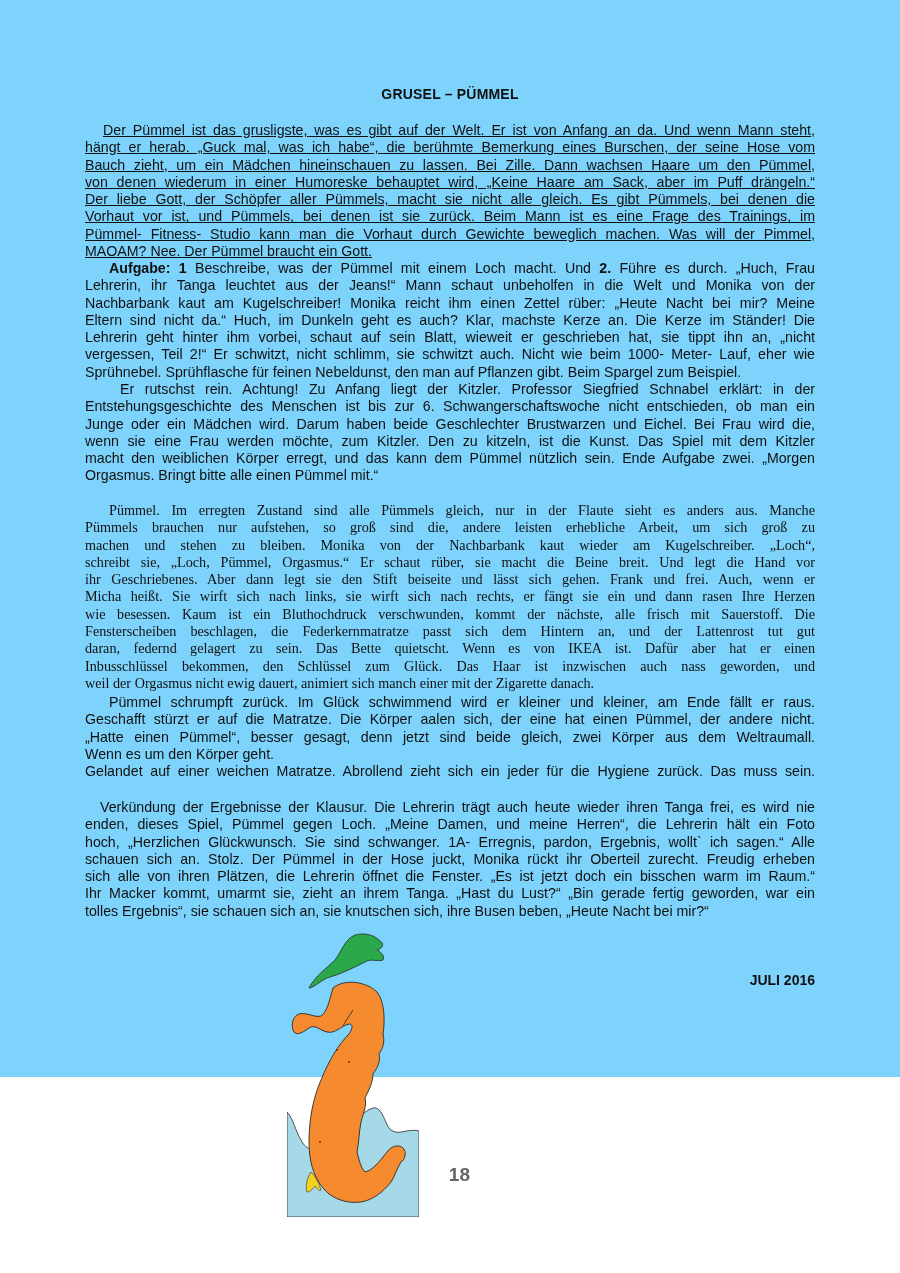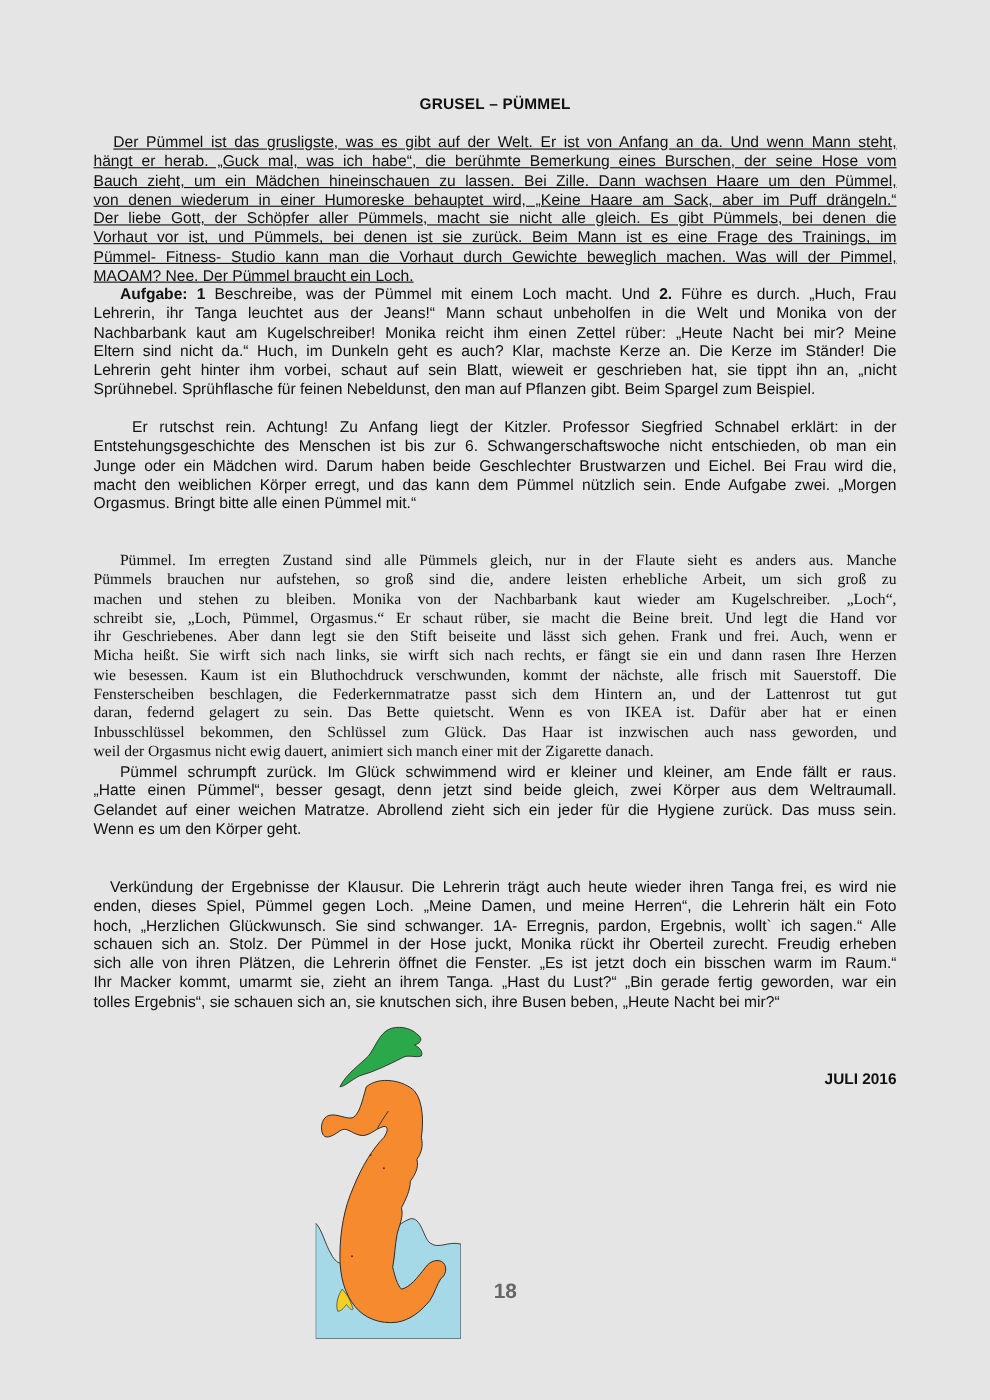--- a/index.html
+++ b/index.html
@@ -1,19 +1,19 @@
 <!DOCTYPE html>
 <html><head>
   <meta charset="utf-8">
   <style>
     html, body { margin: 0; padding: 0; background: #ffffff; }
     body { width: 900px; height: 1273px; position: relative; overflow: hidden; }
     .page {
-      position: absolute; left: 0; top: 0; width: 900px; height: 1273px;
-      background: #e5e5e5;
+      position: absolute; left: 0; top: 0; width: 900px; height: 1077px;
+      background: #7dd3fc;
       font-family: "Liberation Sans", sans-serif;
       color: #111111;
     }
     .title {
       position: absolute; top: 86px; left: 0; width: 900px;
       text-align: center; font-weight: bold; font-size: 14px; letter-spacing: 0.2px;
     }
     .body-text {
       position: absolute; left: 85px; width: 730px;
       font-size: 14.2px; line-height: 17.3px;
@@ -46,59 +46,62 @@
   <div class="title">GRUSEL – PÜMMEL</div>
 
   <div class="body-text" style="top:122px;text-decoration:underline;">
     <span class="line ind-s">Der Pümmel ist das grusligste, was es gibt auf der Welt. Er ist von Anfang an da. Und wenn Mann steht,</span>
     <span class="line">hängt er herab. „Guck mal, was ich habe“, die berühmte Bemerkung eines Burschen, der seine Hose vom</span>
     <span class="line">Bauch zieht, um ein Mädchen hineinschauen zu lassen. Bei Zille. Dann wachsen Haare um den Pümmel,</span>
     <span class="line">von denen wiederum in einer Humoreske behauptet wird, „Keine Haare am Sack, aber im Puff drängeln.“</span>
     <span class="line">Der liebe Gott, der Schöpfer aller Pümmels, macht sie nicht alle gleich. Es gibt Pümmels, bei denen die</span>
     <span class="line">Vorhaut vor ist, und Pümmels, bei denen ist sie zurück. Beim Mann ist es eine Frage des Trainings, im</span>
     <span class="line">Pümmel- Fitness- Studio kann man die Vorhaut durch Gewichte beweglich machen. Was will der Pimmel,</span>
-    <span class="line last">MAOAM? Nee. Der Pümmel braucht ein Loch.</span>
+    <span class="line last">MAOAM? Nee. Der Pümmel braucht ein Gott.</span>
   </div>
 
   <div class="body-text" style="top:260px;">
     <span class="line ind-m"><b class="kw">Aufgabe: 1</b><span> Beschreibe, was der Pümmel mit einem Loch macht. Und </span><b class="kw">2.</b><span> Führe es durch. „Huch, Frau</span></span>
     <span class="line">Lehrerin, ihr Tanga leuchtet aus der Jeans!“ Mann schaut unbeholfen in die Welt und Monika von der</span>
     <span class="line">Nachbarbank kaut am Kugelschreiber! Monika reicht ihm einen Zettel rüber: „Heute Nacht bei mir? Meine</span>
     <span class="line">Eltern sind nicht da.“ Huch, im Dunkeln geht es auch? Klar, machste Kerze an. Die Kerze im Ständer! Die</span>
     <span class="line">Lehrerin geht hinter ihm vorbei, schaut auf sein Blatt, wieweit er geschrieben hat, sie tippt ihn an, „nicht</span>
+    <span class="line">vergessen, Teil 2!“ Er schwitzt, nicht schlimm, sie schwitzt auch. Nicht wie beim 1000- Meter- Lauf, eher wie</span>
     <span class="line last">Sprühnebel. Sprühflasche für feinen Nebeldunst, den man auf Pflanzen gibt. Beim Spargel zum Beispiel.</span>
   </div>
 
   <div class="body-text" style="top:381px;">
     <span class="line ind-l">Er rutschst rein. Achtung! Zu Anfang liegt der Kitzler. Professor Siegfried Schnabel erklärt: in der</span>
     <span class="line">Entstehungsgeschichte des Menschen ist bis zur 6. Schwangerschaftswoche nicht entschieden, ob man ein</span>
     <span class="line">Junge oder ein Mädchen wird. Darum haben beide Geschlechter Brustwarzen und Eichel. Bei Frau wird die,</span>
+    <span class="line">wenn sie eine Frau werden möchte, zum Kitzler. Den zu kitzeln, ist die Kunst. Das Spiel mit dem Kitzler</span>
     <span class="line">macht den weiblichen Körper erregt, und das kann dem Pümmel nützlich sein.  Ende Aufgabe zwei. „Morgen</span>
     <span class="line last">Orgasmus. Bringt bitte alle einen Pümmel mit.“</span>
   </div>
 
   <div class="body-text" style="top:502px;font-family:Liberation Serif, serif;">
     <span class="line ind-m">Pümmel. Im erregten Zustand sind alle Pümmels gleich, nur in der Flaute sieht es anders aus. Manche</span>
     <span class="line">Pümmels brauchen nur aufstehen, so groß sind die, andere leisten erhebliche Arbeit, um sich groß zu</span>
     <span class="line">machen und stehen zu bleiben. Monika von der Nachbarbank kaut wieder am Kugelschreiber. „Loch“,</span>
     <span class="line">schreibt sie, „Loch, Pümmel, Orgasmus.“ Er schaut rüber, sie macht die Beine breit. Und legt die Hand vor</span>
     <span class="line">ihr Geschriebenes. Aber dann legt sie den Stift beiseite und lässt sich gehen. Frank und frei. Auch, wenn er</span>
     <span class="line">Micha heißt. Sie wirft sich nach links, sie wirft sich nach rechts, er fängt sie ein und dann rasen Ihre Herzen</span>
     <span class="line">wie besessen. Kaum ist ein Bluthochdruck verschwunden, kommt der nächste, alle frisch mit Sauerstoff. Die</span>
     <span class="line">Fensterscheiben beschlagen, die Federkernmatratze passt sich dem Hintern an, und der Lattenrost tut gut</span>
     <span class="line">daran, federnd gelagert zu sein. Das Bette quietscht. Wenn es von IKEA ist. Dafür aber hat er einen</span>
     <span class="line">Inbusschlüssel bekommen, den Schlüssel zum Glück. Das Haar ist inzwischen auch nass geworden, und</span>
     <span class="line last">weil der Orgasmus nicht ewig dauert, animiert sich manch einer mit der Zigarette danach.</span>
   </div>
 
   <div class="body-text" style="top:694px;">
     <span class="line ind-m">Pümmel schrumpft zurück. Im Glück schwimmend wird er kleiner und kleiner, am Ende fällt er raus.</span>
+    <span class="line">Geschafft stürzt er auf die Matratze. Die Körper aalen sich, der eine hat einen Pümmel, der andere nicht.</span>
     <span class="line">„Hatte einen Pümmel“, besser gesagt, denn jetzt sind beide gleich, zwei Körper aus dem Weltraumall.</span>
+    <span class="line last">Wenn es um den Körper geht.</span>
     <span class="line">Gelandet auf einer weichen Matratze. Abrollend zieht sich ein jeder für die Hygiene zurück. Das muss sein.</span>
-    <span class="line last">Wenn es um den Körper geht.</span>
   </div>
 
   <div class="body-text" style="top:799px;">
     <span class="line ind-xs">Verkündung der Ergebnisse der Klausur. Die Lehrerin trägt auch heute wieder ihren Tanga frei, es wird nie</span>
     <span class="line">enden, dieses Spiel, Pümmel gegen Loch. „Meine Damen, und meine Herren“, die Lehrerin hält ein Foto</span>
     <span class="line">hoch, „Herzlichen Glückwunsch. Sie sind schwanger. 1A- Erregnis, pardon, Ergebnis, wollt` ich sagen.“ Alle</span>
     <span class="line">schauen sich an. Stolz. Der Pümmel in der Hose juckt, Monika rückt ihr Oberteil zurecht. Freudig erheben</span>
     <span class="line">sich alle von ihren Plätzen, die Lehrerin öffnet die Fenster. „Es ist jetzt doch ein bisschen warm im Raum.“</span>
     <span class="line">Ihr Macker kommt, umarmt sie, zieht an ihrem Tanga. „Hast du Lust?“ „Bin gerade fertig geworden, war ein</span>
     <span class="line last">tolles Ergebnis“, sie schauen sich an, sie knutschen sich, ihre Busen beben, „Heute Nacht bei mir?“</span>

